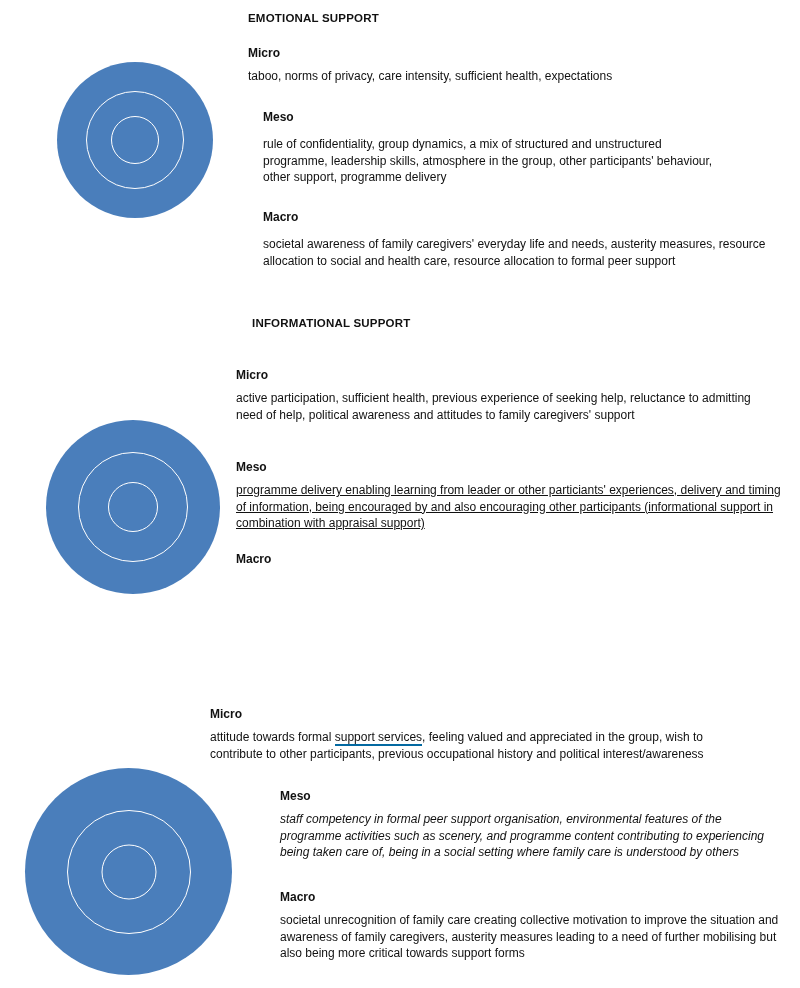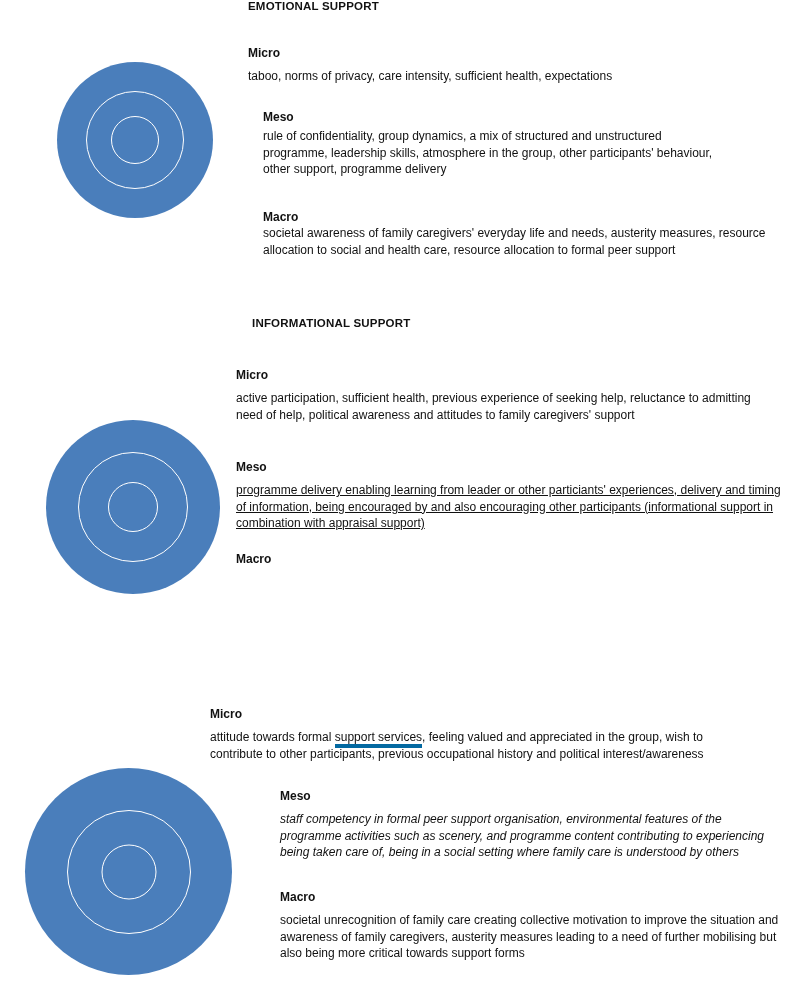--- a/index.html
+++ b/index.html
@@ -80,51 +80,51 @@
   }
   .level-body {
     font-size: 12px;
     line-height: 16.5px;
     color: #111111;
     margin: 0;
   }
   .level { position: absolute; }
 
   .hl-underline {
-    border-bottom: 4px solid #0369a1;
+    border-bottom: 2px solid #0369a1;
     padding-bottom: 0px;
   }
 </style>
 </head>
 <body>
 
 <div class="page">
 
   <div class="diagram" id="diagram-emotional" style="background:#4a7ebb;">
     <div class="ring ring-meso"></div>
     <div class="ring ring-micro"></div>
   </div>
 
-  <div class="block" style="left:248px; top:0; width:545px;">
+  <div class="block" style="left:248px; top:12px; width:545px;">
     <p class="section-title">EMOTIONAL SUPPORT</p>
   </div>
 
   <div class="level" style="left:248px; top:46px; width:530px;">
     <p class="level-title">Micro</p>
     <p class="level-body" style="margin-top:8px;">taboo, norms of privacy, care intensity, sufficient health, expectations</p>
   </div>
 
   <div class="level" style="left:263px; top:110px; width:462px;">
     <p class="level-title">Meso</p>
-    <p class="level-body" style="margin-top:4px;">rule of confidentiality, group dynamics, a mix of structured and unstructured programme, leadership skills, atmosphere in the group, other participants' behaviour, other support, programme delivery</p>
+    <p class="level-body" style="margin-top:12px;">rule of confidentiality, group dynamics, a mix of structured and unstructured programme, leadership skills, atmosphere in the group, other participants' behaviour, other support, programme delivery</p>
   </div>
 
   <div class="level" style="left:263px; top:210px; width:520px;">
     <p class="level-title">Macro</p>
-    <p class="level-body" style="margin-top:1px;">societal awareness of family caregivers' everyday life and needs, austerity measures, resource allocation to social and health care, resource allocation to formal peer support</p>
+    <p class="level-body" style="margin-top:12px;">societal awareness of family caregivers' everyday life and needs, austerity measures, resource allocation to social and health care, resource allocation to formal peer support</p>
   </div>
 
   <div class="diagram" id="diagram-informational" style="background:#4a7ebb;">
     <div class="ring ring-meso"></div>
     <div class="ring ring-micro"></div>
   </div>
 
   <div class="block" style="left:236px; top:317px; width:545px;padding-left:16px;">
     <p class="section-title">INFORMATIONAL SUPPORT</p>
   </div>

